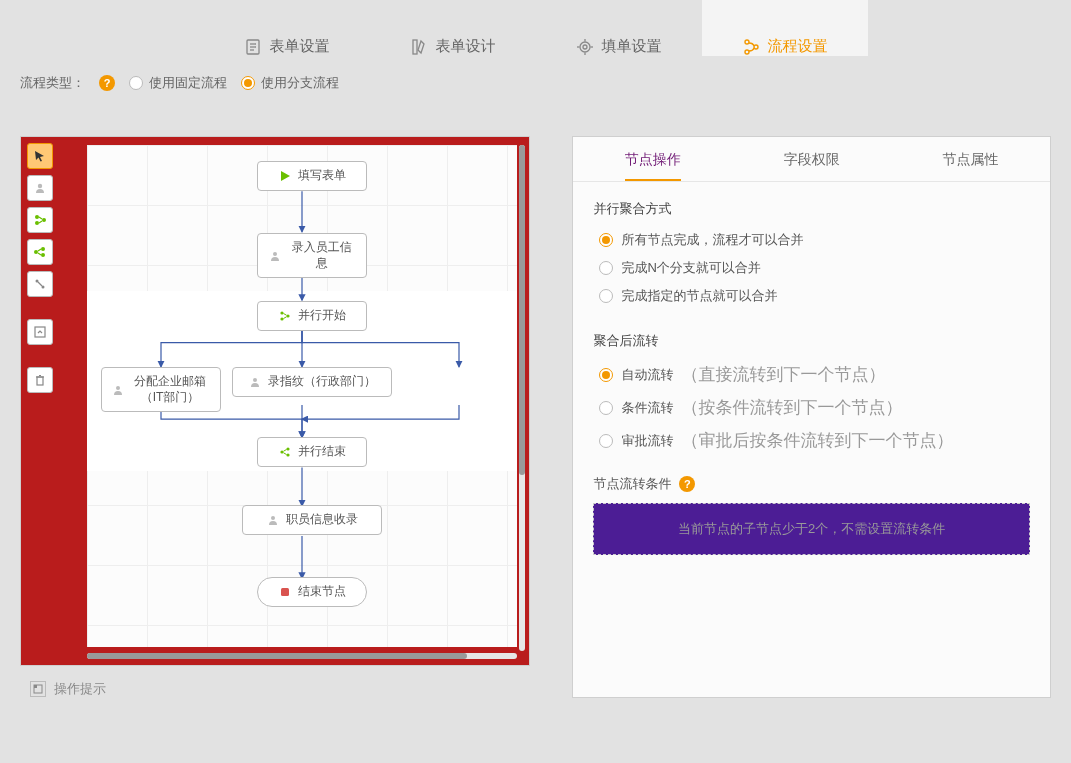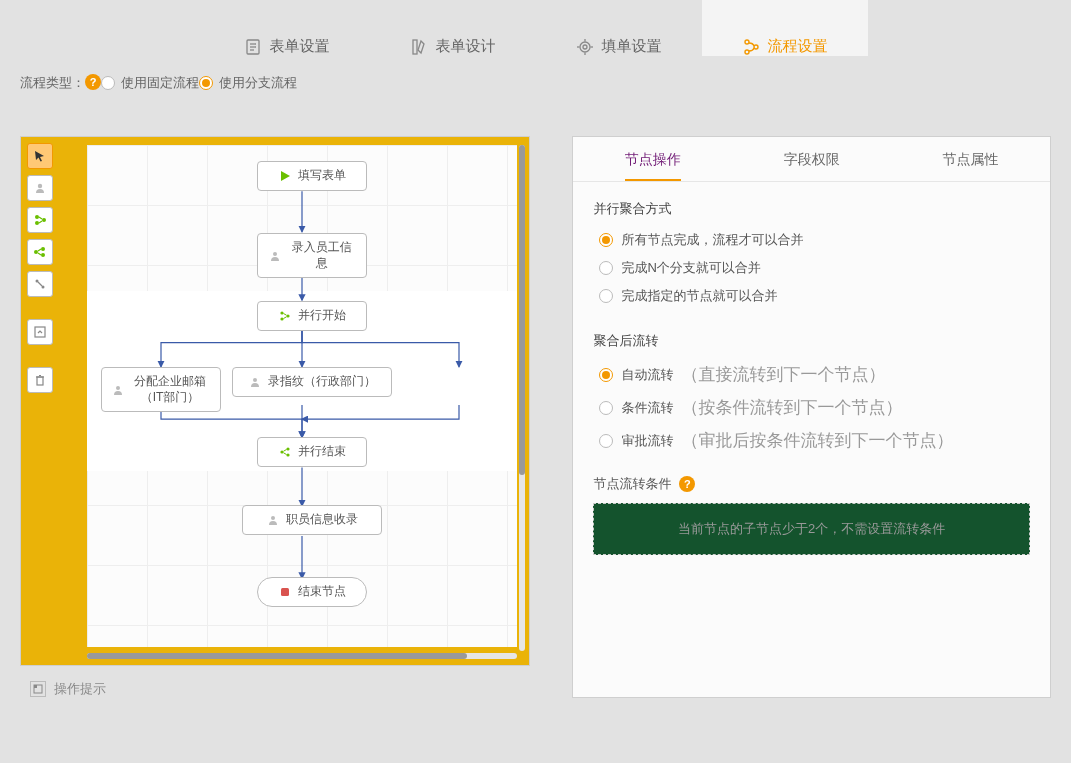--- a/index.html
+++ b/index.html
@@ -31,21 +31,22 @@
 }
 .top-tab.active {
   background: #f4f4f4;
   color: #f39800;
 }
 .top-tab .tab-icon { width: 18px; height: 18px; display: inline-flex; align-items: center; justify-content: center; }
 
 
 .process-type-row {
   display: flex;
-  align-items: flex-start;
+  align-items: center;
+  gap: 14px;
   padding: 18px 20px 14px 20px;
   font-size: 13px;
   color: #666;
 }
 .help-icon {
   width: 16px; height: 16px; border-radius: 50%;
   background: #f39800; color: #fff; font-size: 11px;
   display: inline-flex; align-items: center; justify-content: center;
   font-weight: bold;
 }
@@ -70,21 +71,21 @@
 }
 
 
 .canvas-wrap {
   width: 530px;
 }
 .canvas {
   width: 510px;
   height: 530px;
   border: 1px solid #cfcfcf;
-  background: #eab308;
+  background: #b91c1c;
   position: relative;
 }
 .canvas-grid {
   position: absolute;
   left: 66px;
   top: 8px;
   right: 12px;
   bottom: 18px;
   background-image:
     linear-gradient(#eee 1px, transparent 1px),
@@ -193,21 +194,21 @@
 }
 .rp-radio-desc { color: #999; font-size: 17px; }
 
 .cond-title-row { padding: 14px 36px 10px 20px; display: flex; align-items: center; gap: 8px; font-size: 13px; }
 .cond-box {
   margin: 0 20px 20px 20px;
   border: 1px dashed #ccc;
   padding: 16px;
   text-align: center;
   color: #999;
-  background: #14532d;
+  background: #4c1d95;
 }
 
 
 .svg-gray { stroke: #888; fill: none; }
 .svg-green { fill: #6abf00; }
 .svg-red { fill: #d9534f; }
 .svg-person { fill: #bbb; }
 </style>
 </head>
 <body>

